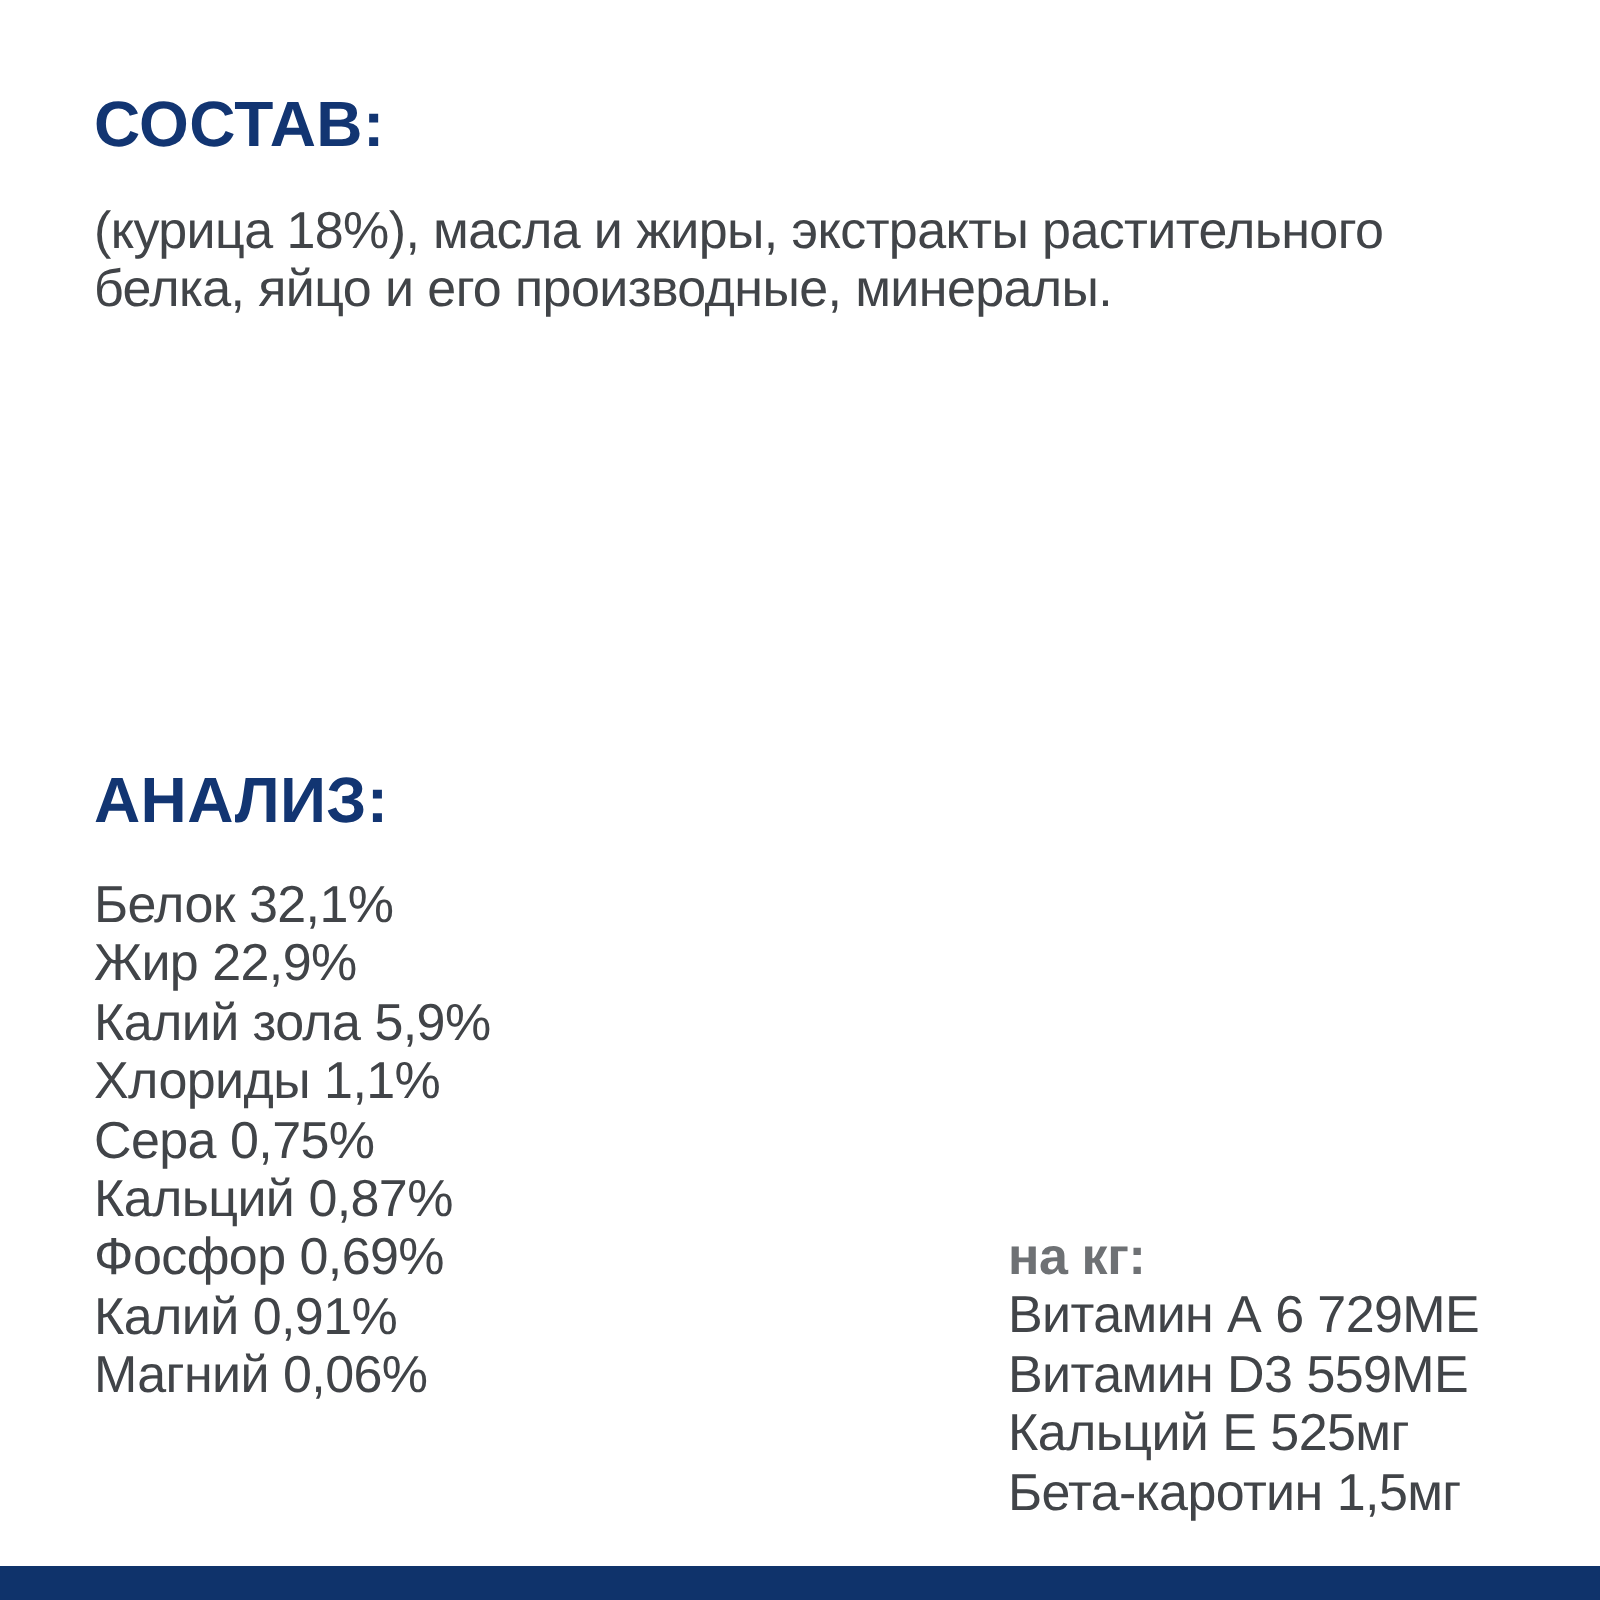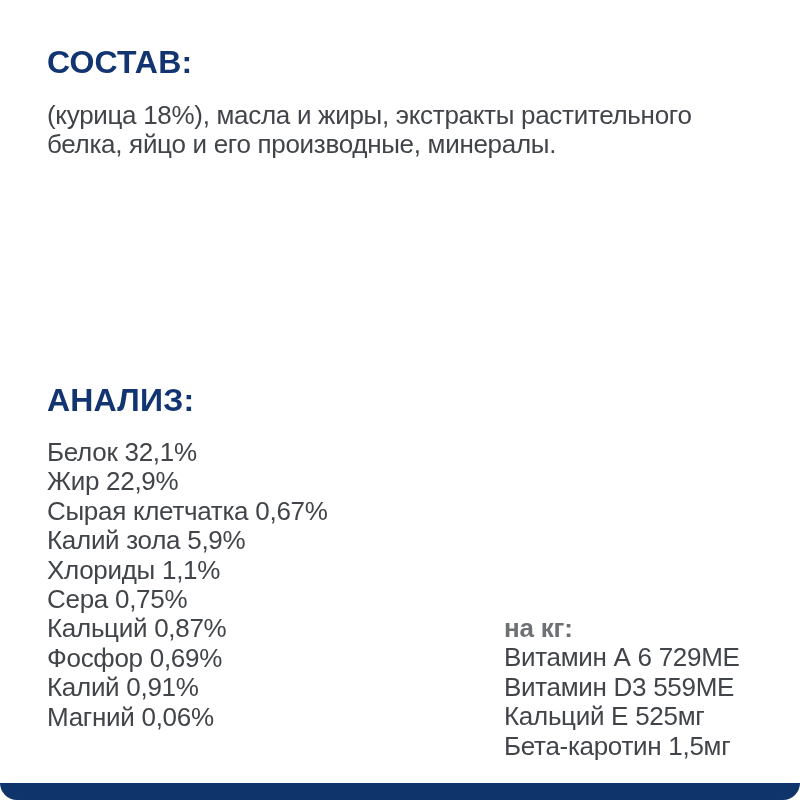--- a/index.html
+++ b/index.html
@@ -3,21 +3,20 @@
 <meta charset="utf-8">
 <style>
   html, body { margin: 0; padding: 0; background: #ffffff; }
   .page {
     position: relative;
     width: 800px;
     height: 800px;
     background: #ffffff;
     overflow: hidden;
     font-family: "Liberation Sans", sans-serif;
-    border-radius: 17px;
   }
   .section-heading {
     position: absolute;
     left: 47px;
     font-size: 32px;
     font-weight: bold;
     color: #123572;
     letter-spacing: 0.2px;
     white-space: nowrap;
     line-height: 1;
@@ -83,23 +82,20 @@
   <div id="analiz-heading" class="section-heading">АНАЛИЗ:</div>
 
   <div class="analysis-list">
     <div class="row">
       <span class="name">Белок</span><span class="value">32,1%</span>
     </div>
     <div class="row">
       <span class="name">Жир</span><span class="value">22,9%</span>
     </div>
     <div class="row">
-      <span class="name">Сырая клетчатка</span><span class="value">0,67%</span>
-    </div>
-    <div class="row">
       <span class="name">Калий зола</span><span class="value">5,9%</span>
     </div>
     <div class="row">
       <span class="name">Хлориды</span><span class="value">1,1%</span>
     </div>
     <div class="row">
       <span class="name">Сера</span><span class="value">0,75%</span>
     </div>
     <div class="row">
       <span class="name">Кальций</span><span class="value">0,87%</span>

